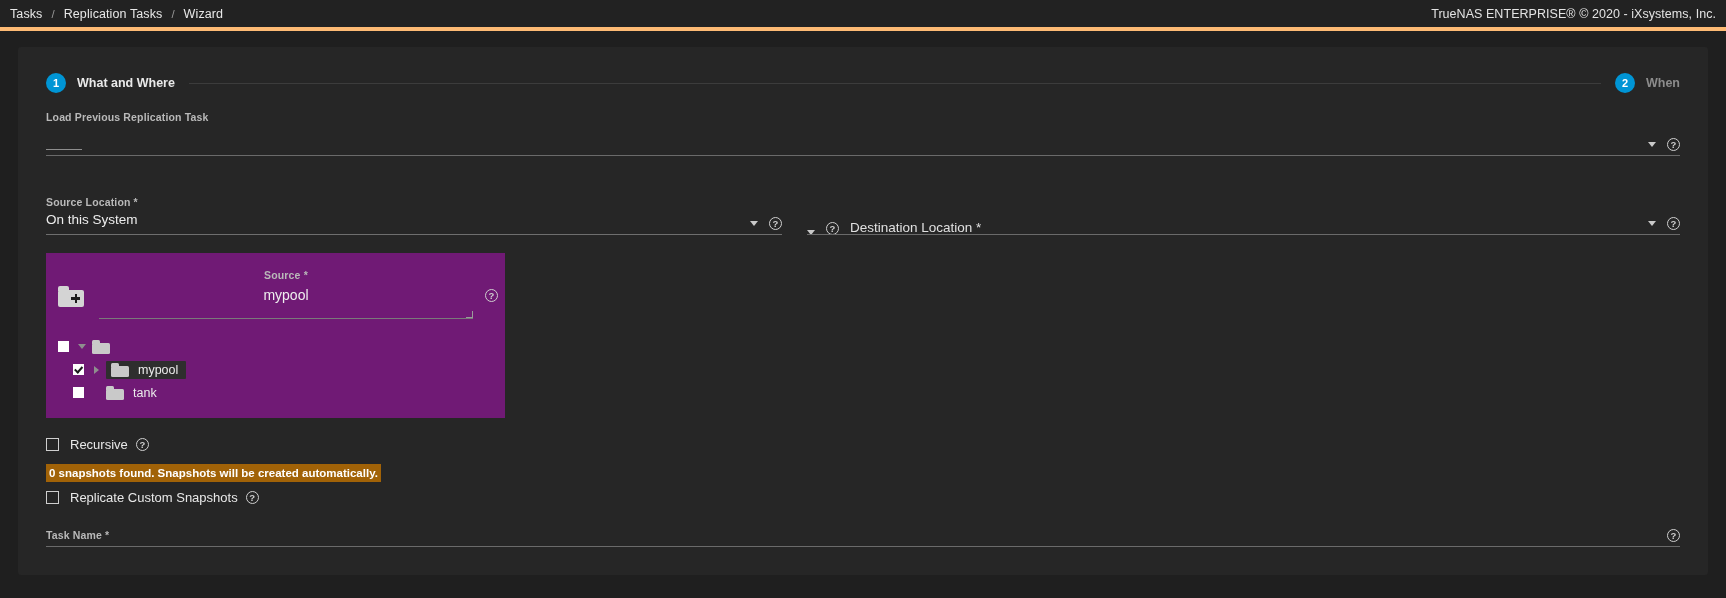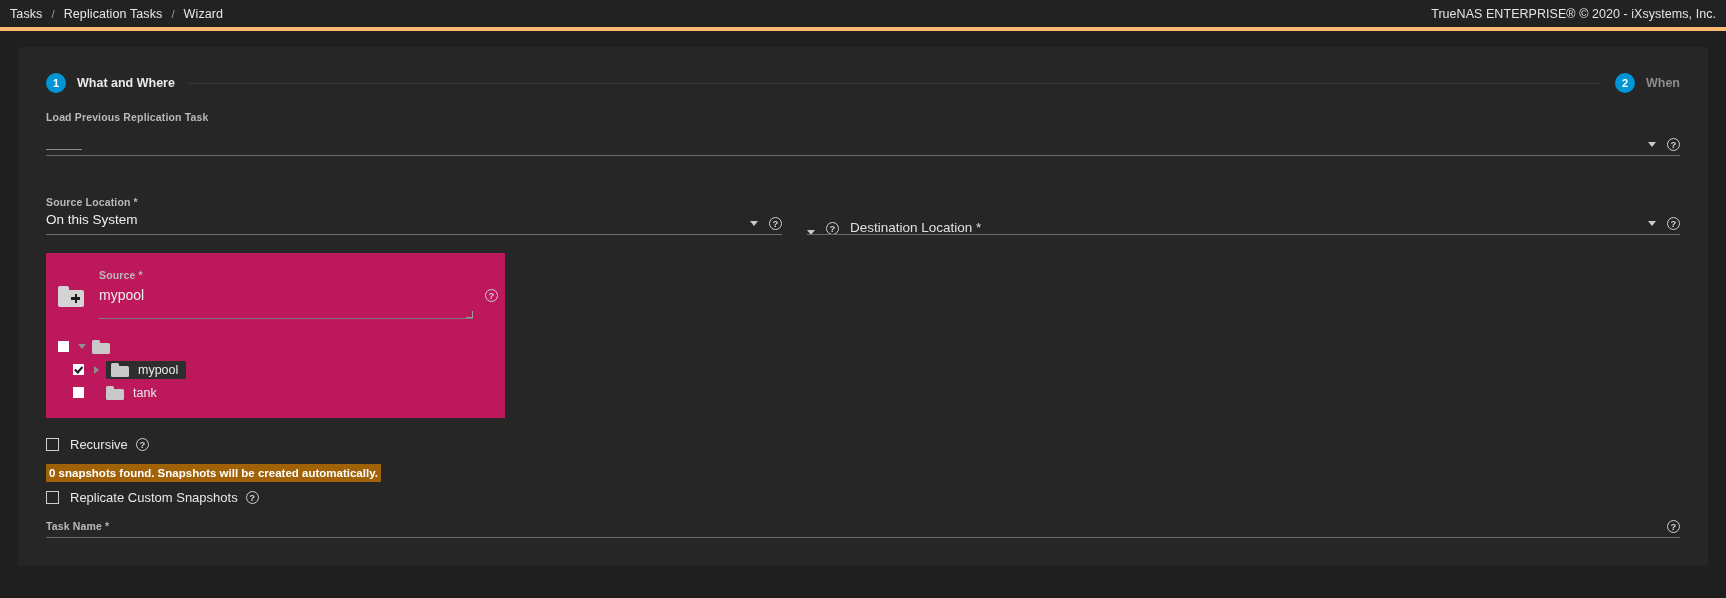--- a/index.html
+++ b/index.html
@@ -88,22 +88,23 @@
   .loc-right { flex: 1; position: relative; padding-left: 16px; }
   .loc-endicons { position: absolute; right: 0; bottom: 5px; display: flex; align-items: center; gap: 11px; }
   .dest-head { display: flex; align-items: flex-end; gap: 11px; height: 100%; }
   .dest-label { font-size: 13.5px; color: #e0e0e0; }
   .dest-line { position: absolute; left: 16px; right: 0; bottom: 0; height: 1px; background: #6a6a6a; }
 
   
   .treepanel {
     margin-top: 18px;
     width: 459px;
-    background: #be185d;
+    background: #701a75;
     padding: 8px 0 14px 0;
+    text-align: center;
   }
   .tree-head { display: flex; align-items: flex-start; padding: 4px 0 0 12px; }
   .folder-plus {
     position: relative; width: 26px; height: 21px; margin-top: 21px; flex: 0 0 auto;
   }
   .folder-plus .fbody {
     position: absolute; left: 0; top: 4px; width: 26px; height: 17px;
     background: #d4d4d4; border-radius: 2px;
   }
   .folder-plus .ftab {
@@ -168,21 +169,21 @@
   .cbtext { font-size: 13px; color: #e8e8e8; margin: 0 8px 0 11px; }
 
   .snapmsg {
     display: inline-block; margin-top: 12px;
     background: #a16207; color: #ffffff;
     font-size: 11.5px; font-weight: bold;
     padding: 2px 3px; line-height: 14px;
   }
 
   
-  .row-task { margin-top: 15px; position: relative; }
+  .row-task { margin-top: 24px; position: relative; }
   .task-help { position: absolute; right: 0; bottom: 5px; }
   .task-line { height: 1px; background: #6a6a6a; margin-top: 5px; }
 
   
   .btnrow { display: flex; gap: 9px; margin-top: 30px; }
   .btn {
     height: 24px; border: none; border-radius: 2px;
     font-family: "Liberation Sans", sans-serif;
     font-size: 11.5px; font-weight: bold; letter-spacing: .4px;
     color: #ffffff; cursor: pointer; padding: 0 14px;

